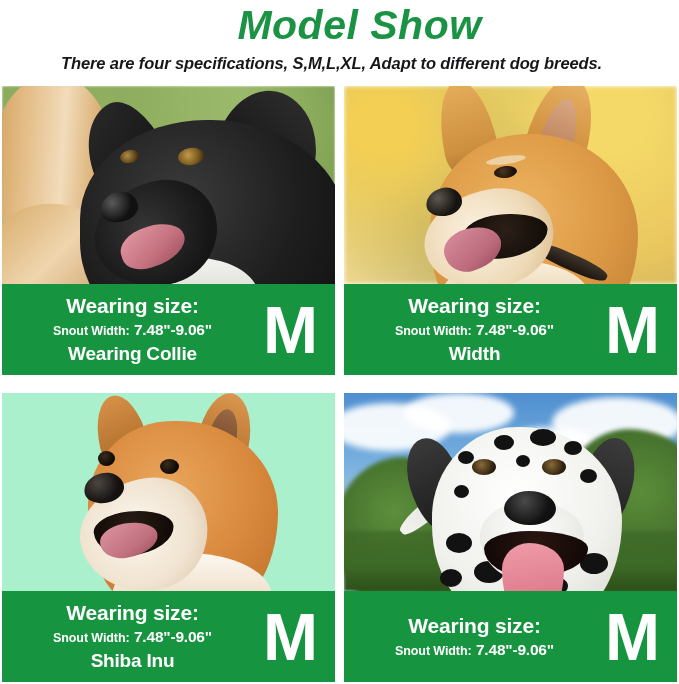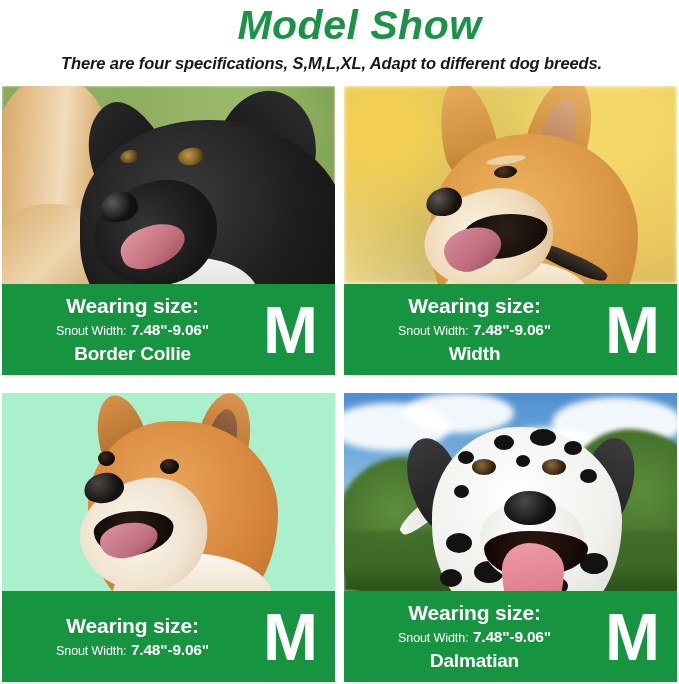--- a/index.html
+++ b/index.html
@@ -101,21 +101,21 @@
     white-space: nowrap;
   }
   .snout-line {
     color: #ffffff;
     line-height: 20px;
     white-space: nowrap;
     margin-top: 1px;
   }
   .snout-label {
     font-size: 12.5px;
-    font-weight: normal;
+    font-weight: bold;
     letter-spacing: -0.1px;
   }
   .snout-value {
     font-size: 15.5px;
     font-weight: bold;
     letter-spacing: -0.2px;
   }
   .breed-name {
     color: #ffffff;
     font-size: 19px;
@@ -478,21 +478,21 @@
       <div class="blob bc-eye"></div>
       <div class="blob bc-eye2"></div>
     </div>
     <div class="info-bar">
       <div class="info-text">
         <div class="wearing-label">Wearing size:</div>
         <div class="snout-line">
           <span class="snout-label">Snout Width:</span>
           <span class="snout-value">7.48"-9.06"</span>
         </div>
-        <div class="breed-name">Border Collie</div>
+        <div class="breed-name">Wearing Collie</div>
       </div>
       <div class="size-badge">M</div>
     </div>
   </div>
 
   <div class="panel">
     <div class="photo">
       <div class="bg cg-bg"></div>
       <div class="blob cg-ear-l"></div>
       <div class="blob cg-ear-r"></div>
@@ -535,20 +535,21 @@
       <div class="blob sb-eye-l"></div>
       <div class="blob sb-eye-r"></div>
     </div>
     <div class="info-bar">
       <div class="info-text">
         <div class="wearing-label">Wearing size:</div>
         <div class="snout-line">
           <span class="snout-label">Snout Width:</span>
           <span class="snout-value">7.48"-9.06"</span>
         </div>
+        <div class="breed-name">Shiba Inu</div>
       </div>
       <div class="size-badge">M</div>
     </div>
   </div>
 
   <div class="panel">
     <div class="photo">
       <div class="bg dm-sky"></div>
       <div class="dm-cloud sh" style="left:-14px;top:10px;width:120px;height:48px;"></div>
       <div class="dm-cloud sh" style="left:60px;top:0px;width:110px;height:40px;"></div>
@@ -580,19 +581,18 @@
       <div class="blob dm-eye-l"></div>
       <div class="blob dm-eye-r"></div>
     </div>
     <div class="info-bar">
       <div class="info-text">
         <div class="wearing-label">Wearing size:</div>
         <div class="snout-line">
           <span class="snout-label">Snout Width:</span>
           <span class="snout-value">7.48"-9.06"</span>
         </div>
-        <div class="breed-name">Dalmatian</div>
       </div>
       <div class="size-badge">M</div>
     </div>
   </div>
 
 </div>
 
 </body></html>

